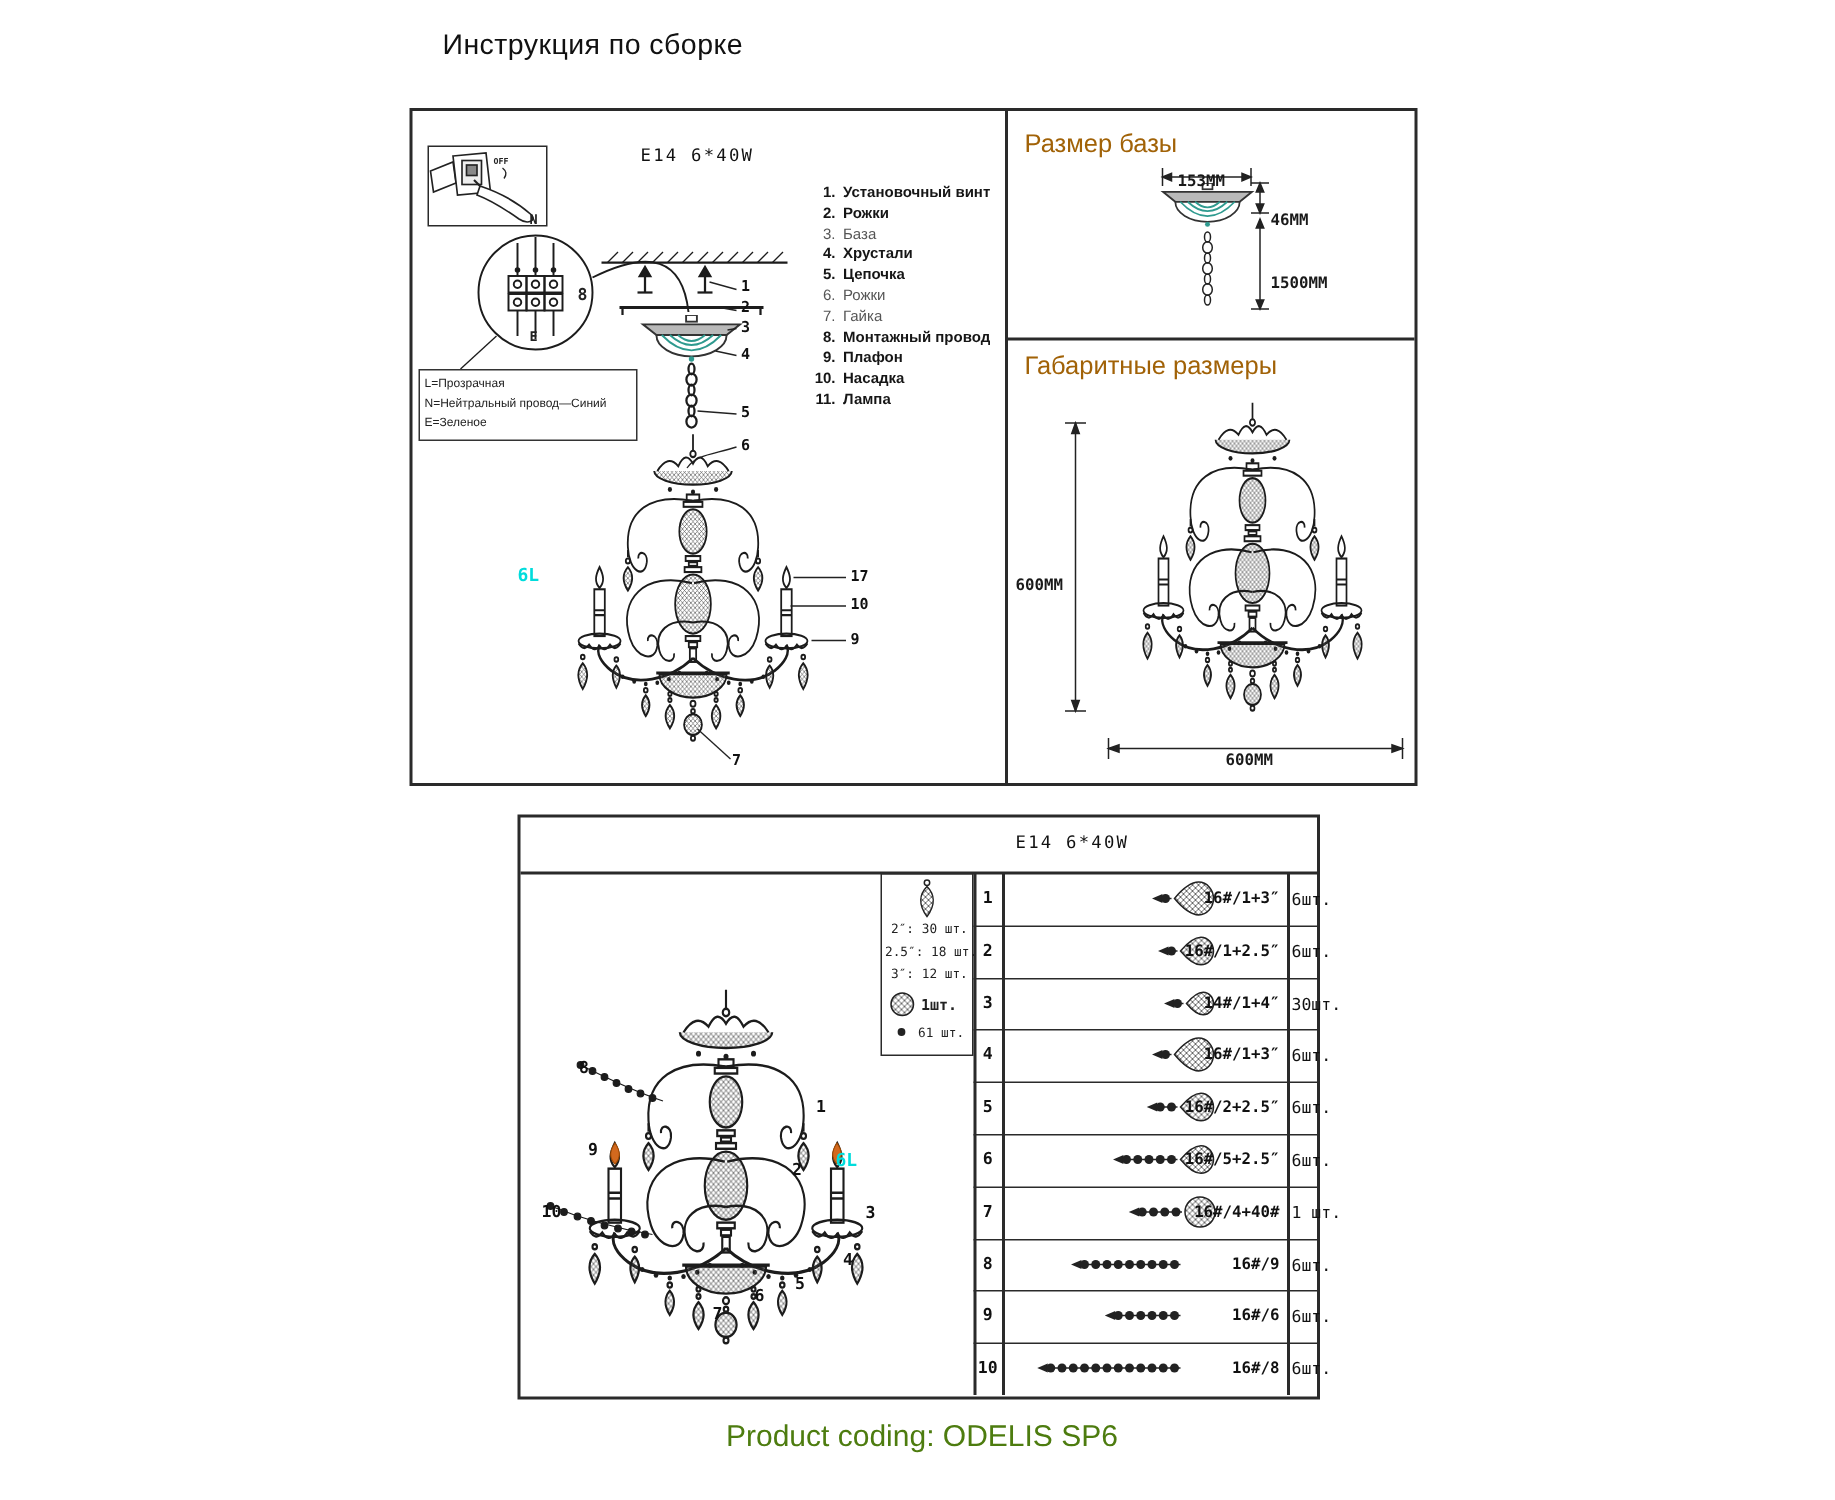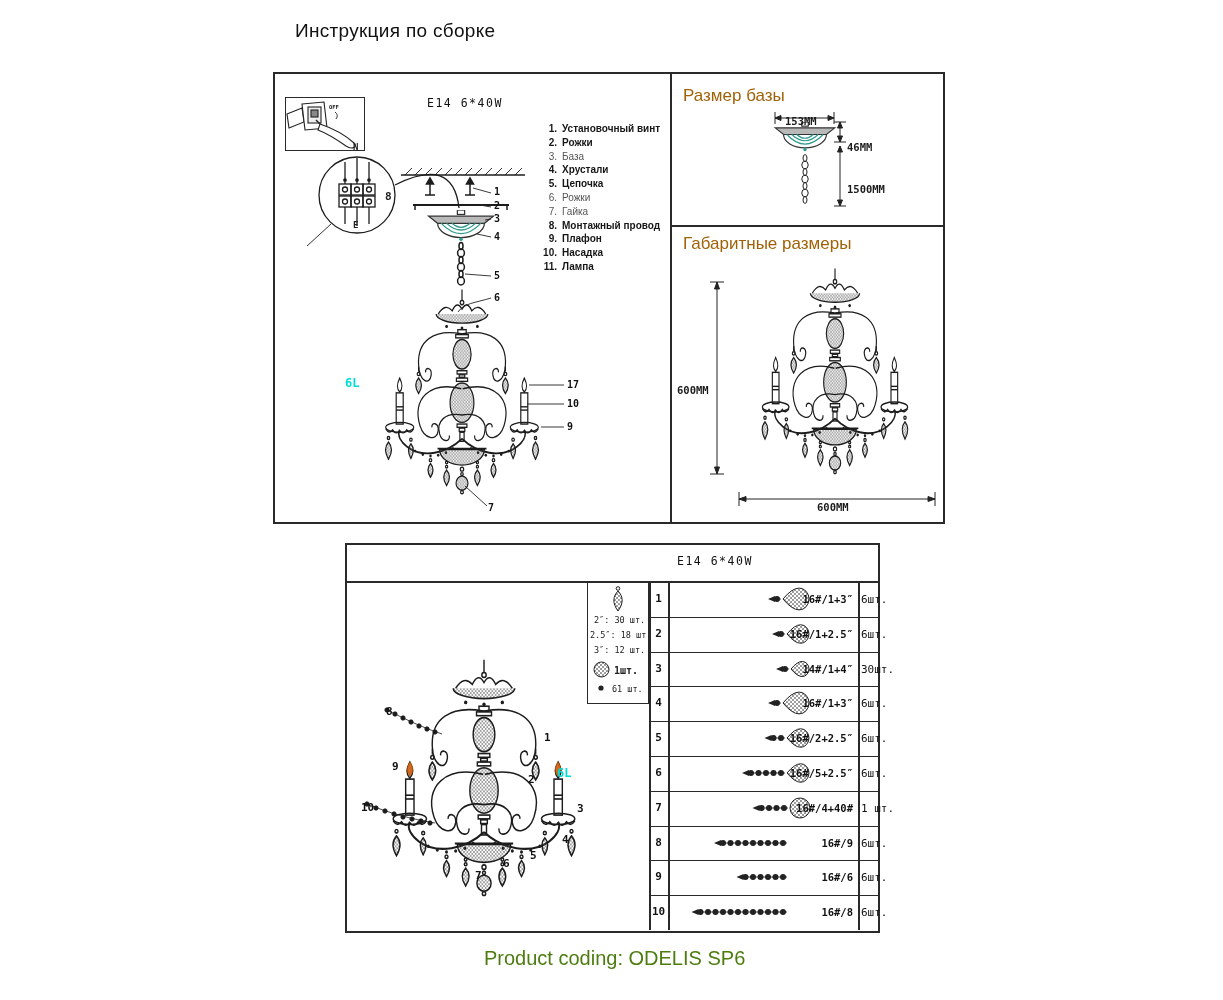--- a/index.html
+++ b/index.html
@@ -240,20 +240,25 @@
         <line x1="266" y1="353" x2="289" y2="353"></line>
         <path d="M190,412 L212,432"></path>
       </g>
     </g>
   </svg>
 
   <span class="abs term" style="left:78px;top:68px">N</span>
   <span class="abs term" style="left:110px;top:116px;font-size:11px">8</span>
   <span class="abs term" style="left:78px;top:146px">E</span>
 
+  <div class="abs" id="legend-box">
+    <div>L=Прозрачная</div>
+    <div>N=Нейтральный провод—Синий</div>
+    <div>E=Зеленое</div>
+  </div>
 
   <div class="abs" id="parts-list">
     <div class="p-row p-bold"><span class="p-num">1.</span><span>Установочный винт</span></div>
     <div class="p-row p-bold"><span class="p-num">2.</span><span>Рожки</span></div>
     <div class="p-row p-light"><span class="p-num">3.</span><span>База</span></div>
     <div class="p-row p-bold"><span class="p-num">4.</span><span>Хрустали</span></div>
     <div class="p-row p-bold"><span class="p-num">5.</span><span>Цепочка</span></div>
     <div class="p-row p-light"><span class="p-num">6.</span><span>Рожки</span></div>
     <div class="p-row p-light"><span class="p-num">7.</span><span>Гайка</span></div>
     <div class="p-row p-bold"><span class="p-num">8.</span><span>Монтажный провод</span></div>

